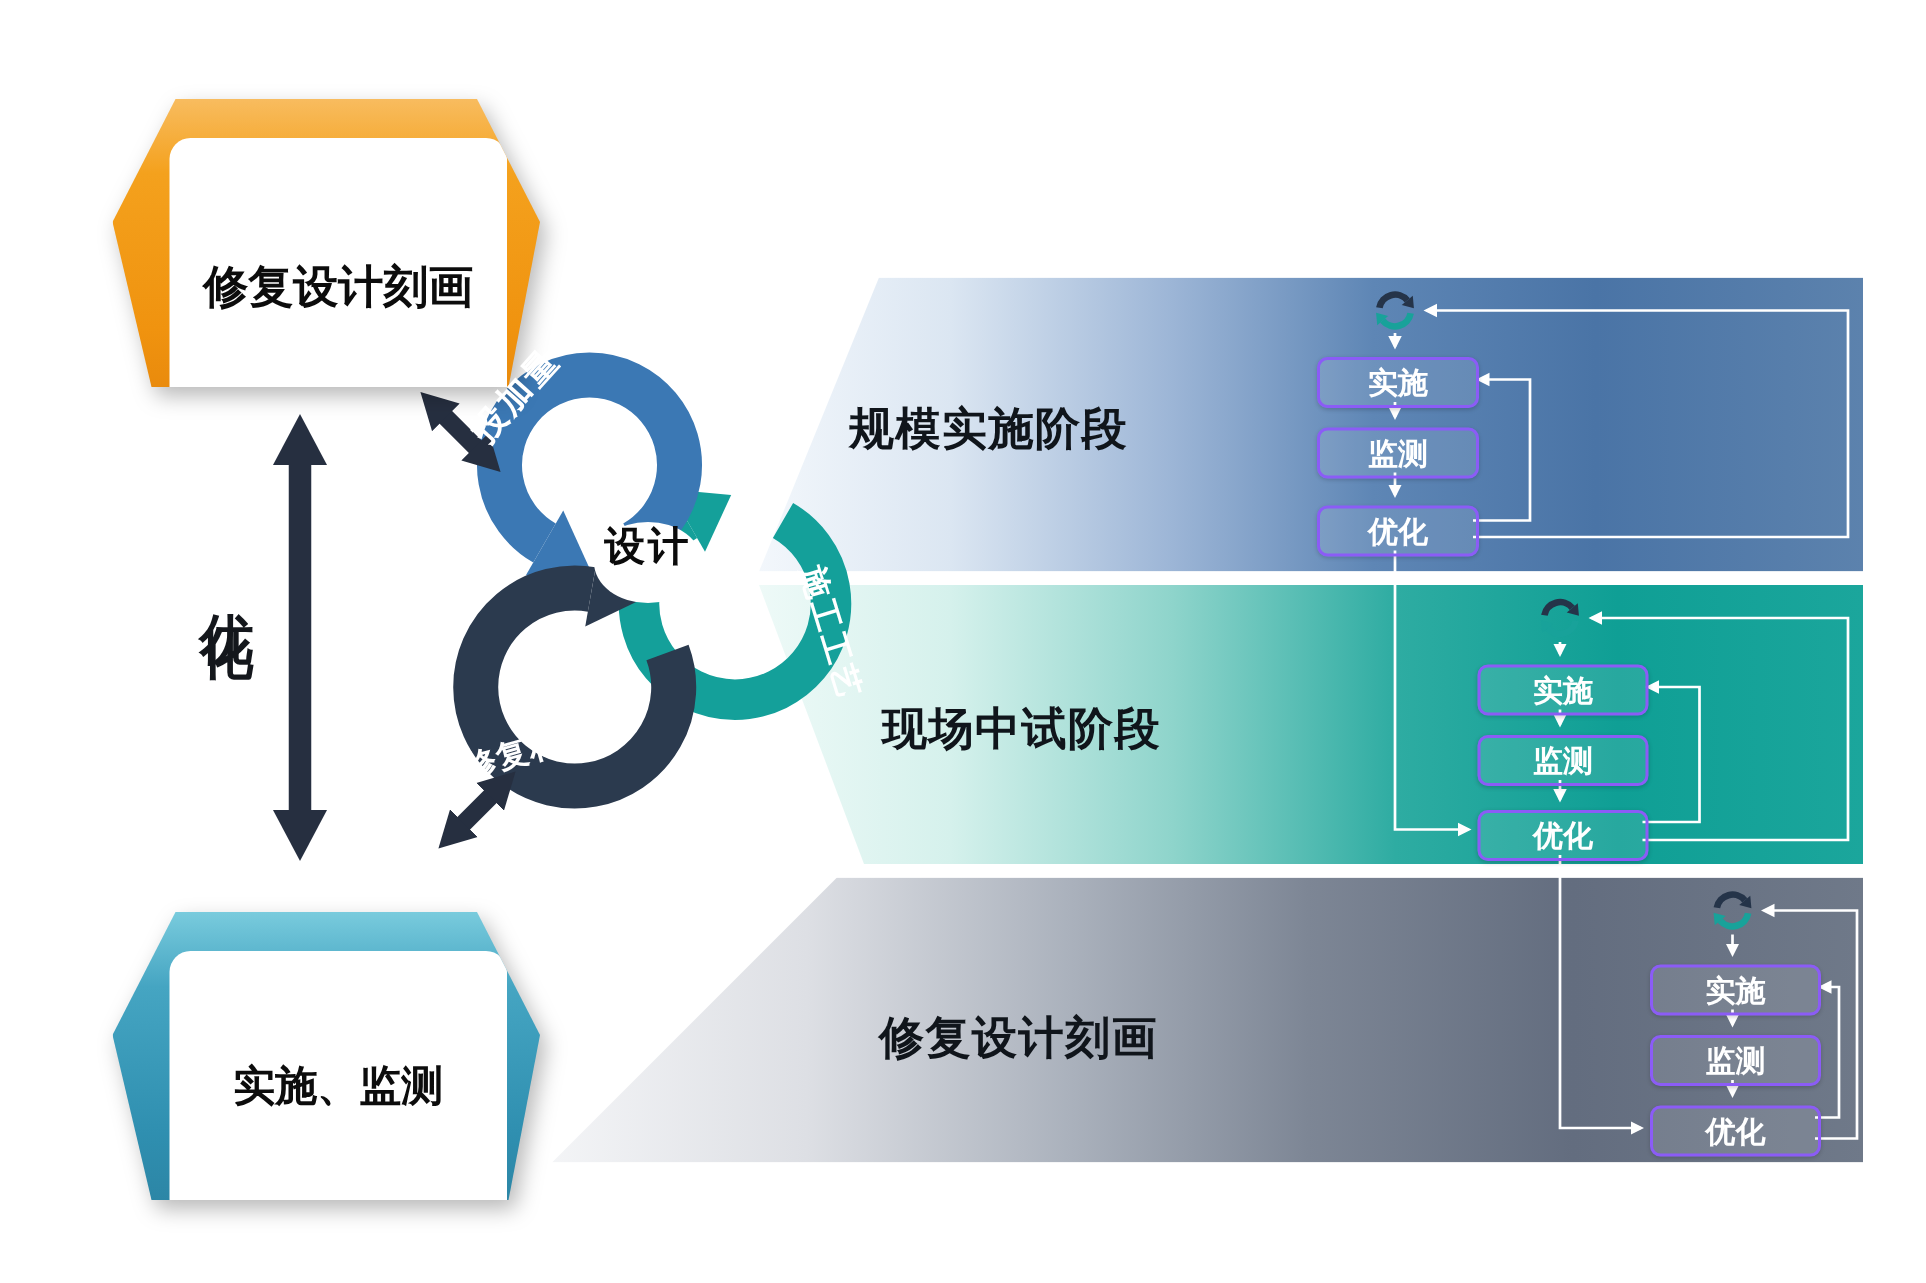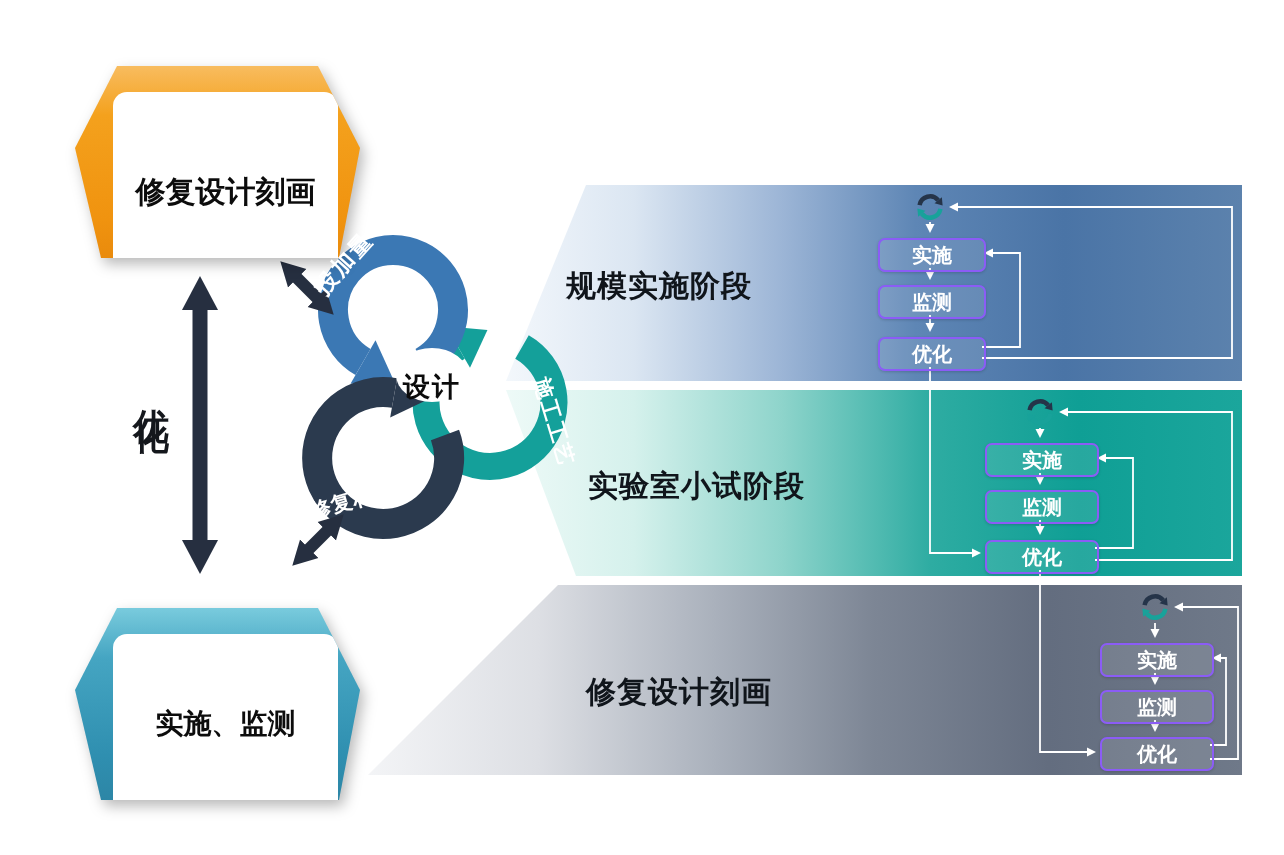--- a/index.html
+++ b/index.html
@@ -30,37 +30,37 @@
   .hex-inner{position:absolute;left:38px;top:26px;right:22px;bottom:22px;border-radius:14px;background:#fff;
              display:flex;flex-direction:column;align-items:center;justify-content:center;
              color:#0c0c0c;font-weight:700;text-align:center;}
   .hex-inner .l1{font-size:30px;line-height:1.3;}
   .hex-inner .l2{font-size:28px;line-height:1.35;}
   
   .ringlabel{position:absolute;z-index:3;color:#fff;font-weight:700;text-align:center;white-space:nowrap;}
   .lbl-dosage{left:298px;top:248px;width:92px;font-size:23px;letter-spacing:2px;transform:rotate(-48deg);}
   .lbl-process{left:506px;top:408px;width:96px;font-size:21px;letter-spacing:2px;transform:rotate(73deg);}
   .lbl-material{left:305px;top:486px;width:95px;font-size:21px;letter-spacing:1px;transform:rotate(-16deg);}
-  .center-label{position:absolute;z-index:3;left:402px;top:369px;width:60px;text-align:center;
+  .center-label{position:absolute;z-index:3;left:402px;top:346px;width:60px;text-align:center;
                 font-size:27px;font-weight:700;color:#0b0b0b;letter-spacing:2px;}
   .opt-label{position:absolute;z-index:3;left:126px;top:380px;writing-mode:vertical-rl;
              font-size:36px;font-weight:700;color:#14171c;letter-spacing:10px;}
   svg.overlay{position:absolute;left:0;top:0;z-index:2;pointer-events:none;}
 </style>
 </head>
 <body>
 
 <div id="canvas">
 
   <div class="band band-lab"></div>
   <div class="band band-pilot"></div>
   <div class="band band-full"></div>
 
   <div class="stage-label" style="left:566px;top:266px">规模实施阶段</div>
-  <div class="stage-label" style="left:588px;top:466px">实验室小试阶段</div>
+  <div class="stage-label" style="left:588px;top:466px">现场中试阶段</div>
   <div class="stage-label" style="left:586px;top:672px">修复设计刻画</div>
 
   <svg width="0" height="0" style="position:absolute">
     <defs>
       <symbol id="cyc" viewBox="0 0 32 32">
         <path d="M6.2,14.3 A10,10 0 0 1 23.7,9.6" stroke="#253449" stroke-width="4.2" fill="none"></path>
         <g transform="translate(23.7,9.6) rotate(50)">
             <path d="M0,-4.5 L6.5,0 L0,4.5 z" fill="#253449"></path>
           </g>
         <path d="M25.8,17.7 A10,10 0 0 1 8.3,22.4" stroke="#18a29a" stroke-width="4.2" fill="none"></path>

